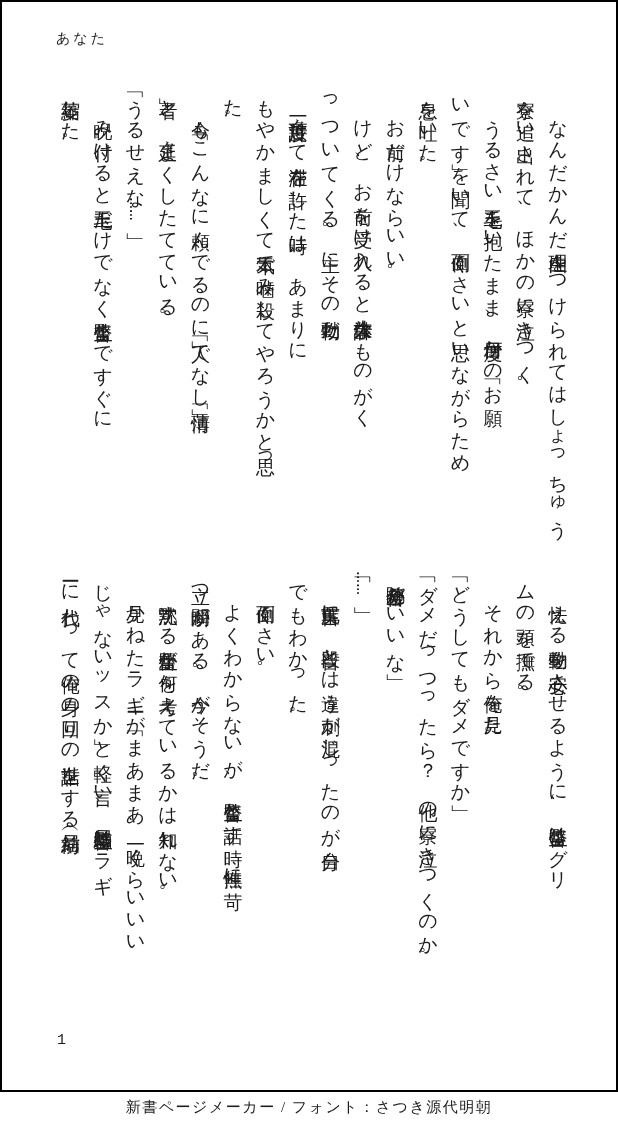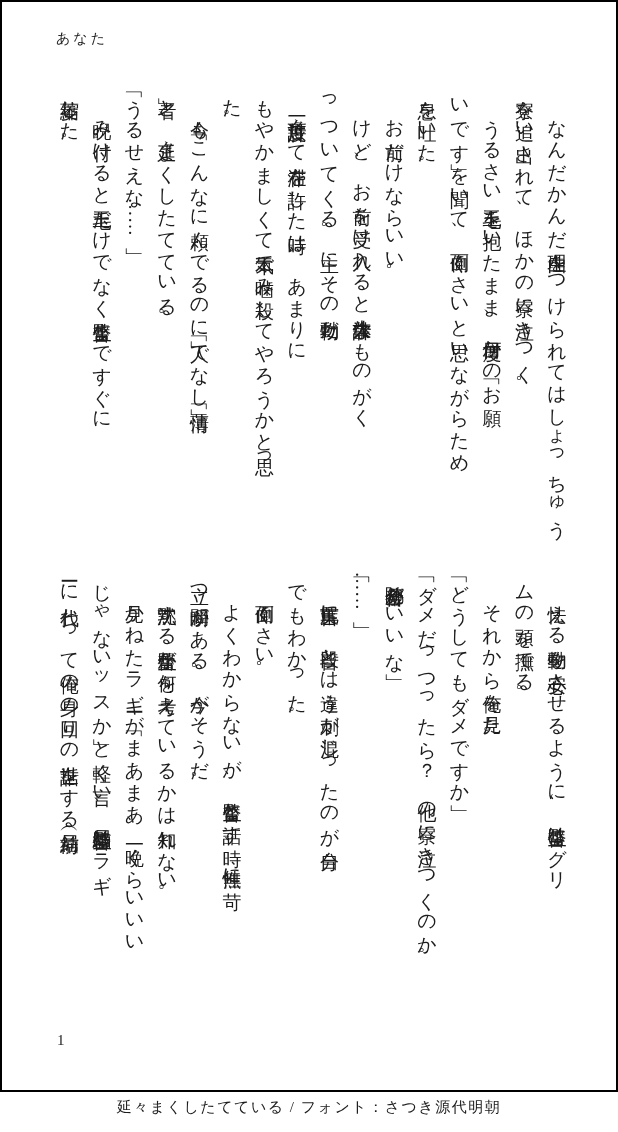--- a/index.html
+++ b/index.html
@@ -13,20 +13,21 @@
     position: relative;
     width: 618px; height: 1132px;
     background: var(--bg, #ffffff);
   }
   .content-box {
     position: absolute;
     left: 0; top: 0;
     width: 618px; height: 1092px;
     border: 2px solid var(--border, #000000);
     background: var(--bg, #ffffff);
+    font-family: Liberation Mono, monospace;
   }
   .header-title {
     position: absolute;
     left: 54px; top: 28px;
     font-size: 14px;
     letter-spacing: 3px;
     color: var(--ink, #1c1c1c);
   }
   .tategaki {
     position: absolute;
@@ -100,14 +101,14 @@
         <div class="tline">立つ瞬間がある。今がそうだ。</div>
         <div class="tline indent">沈黙する監督生が何を考えているかは知れない。</div>
         <div class="tline indent">見かねたラギーが「まあまあ、一晩くらいいい</div>
         <div class="tline">じゃないッスか」と軽く言い、結局監督生はラギ</div>
         <div class="tline">ーに代わって俺の身の回りの世話をする（結局前</div>
       </div>
 
     <div class="page-number">1</div>
   </div>
 
-  <div class="footer-caption">延々まくしたてている / フォント：さつき源代明朝</div>
+  <div class="footer-caption">新書ページメーカー / フォント：さつき源代明朝</div>
 </div>
 
 </body></html>

